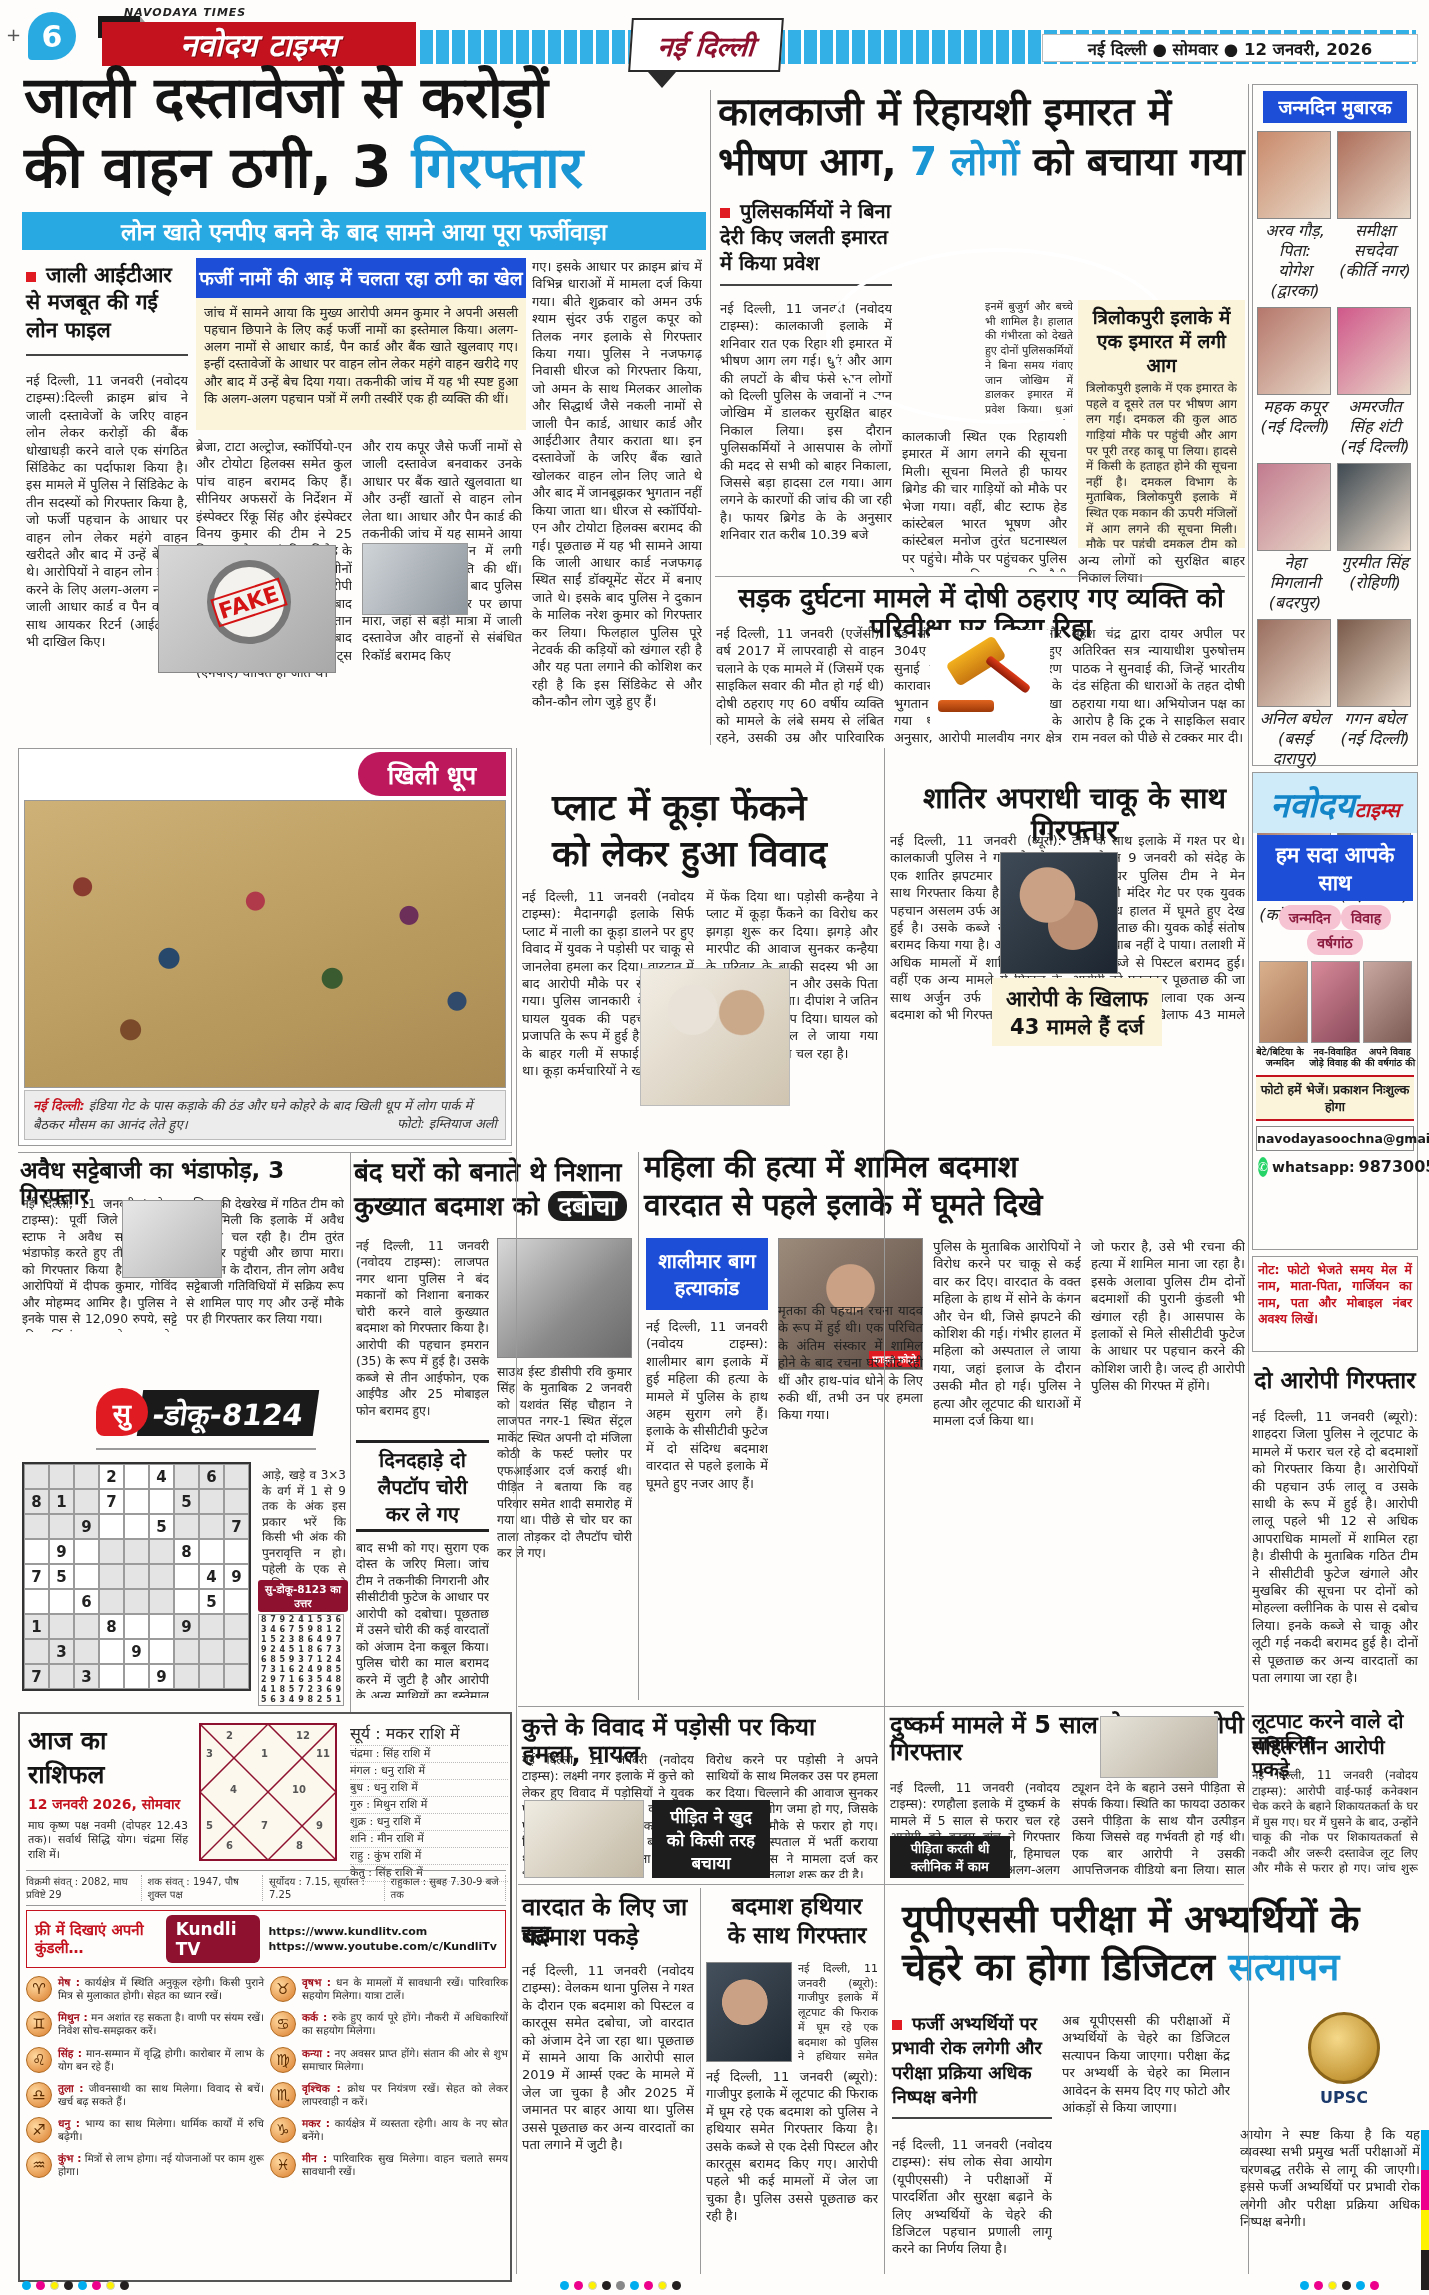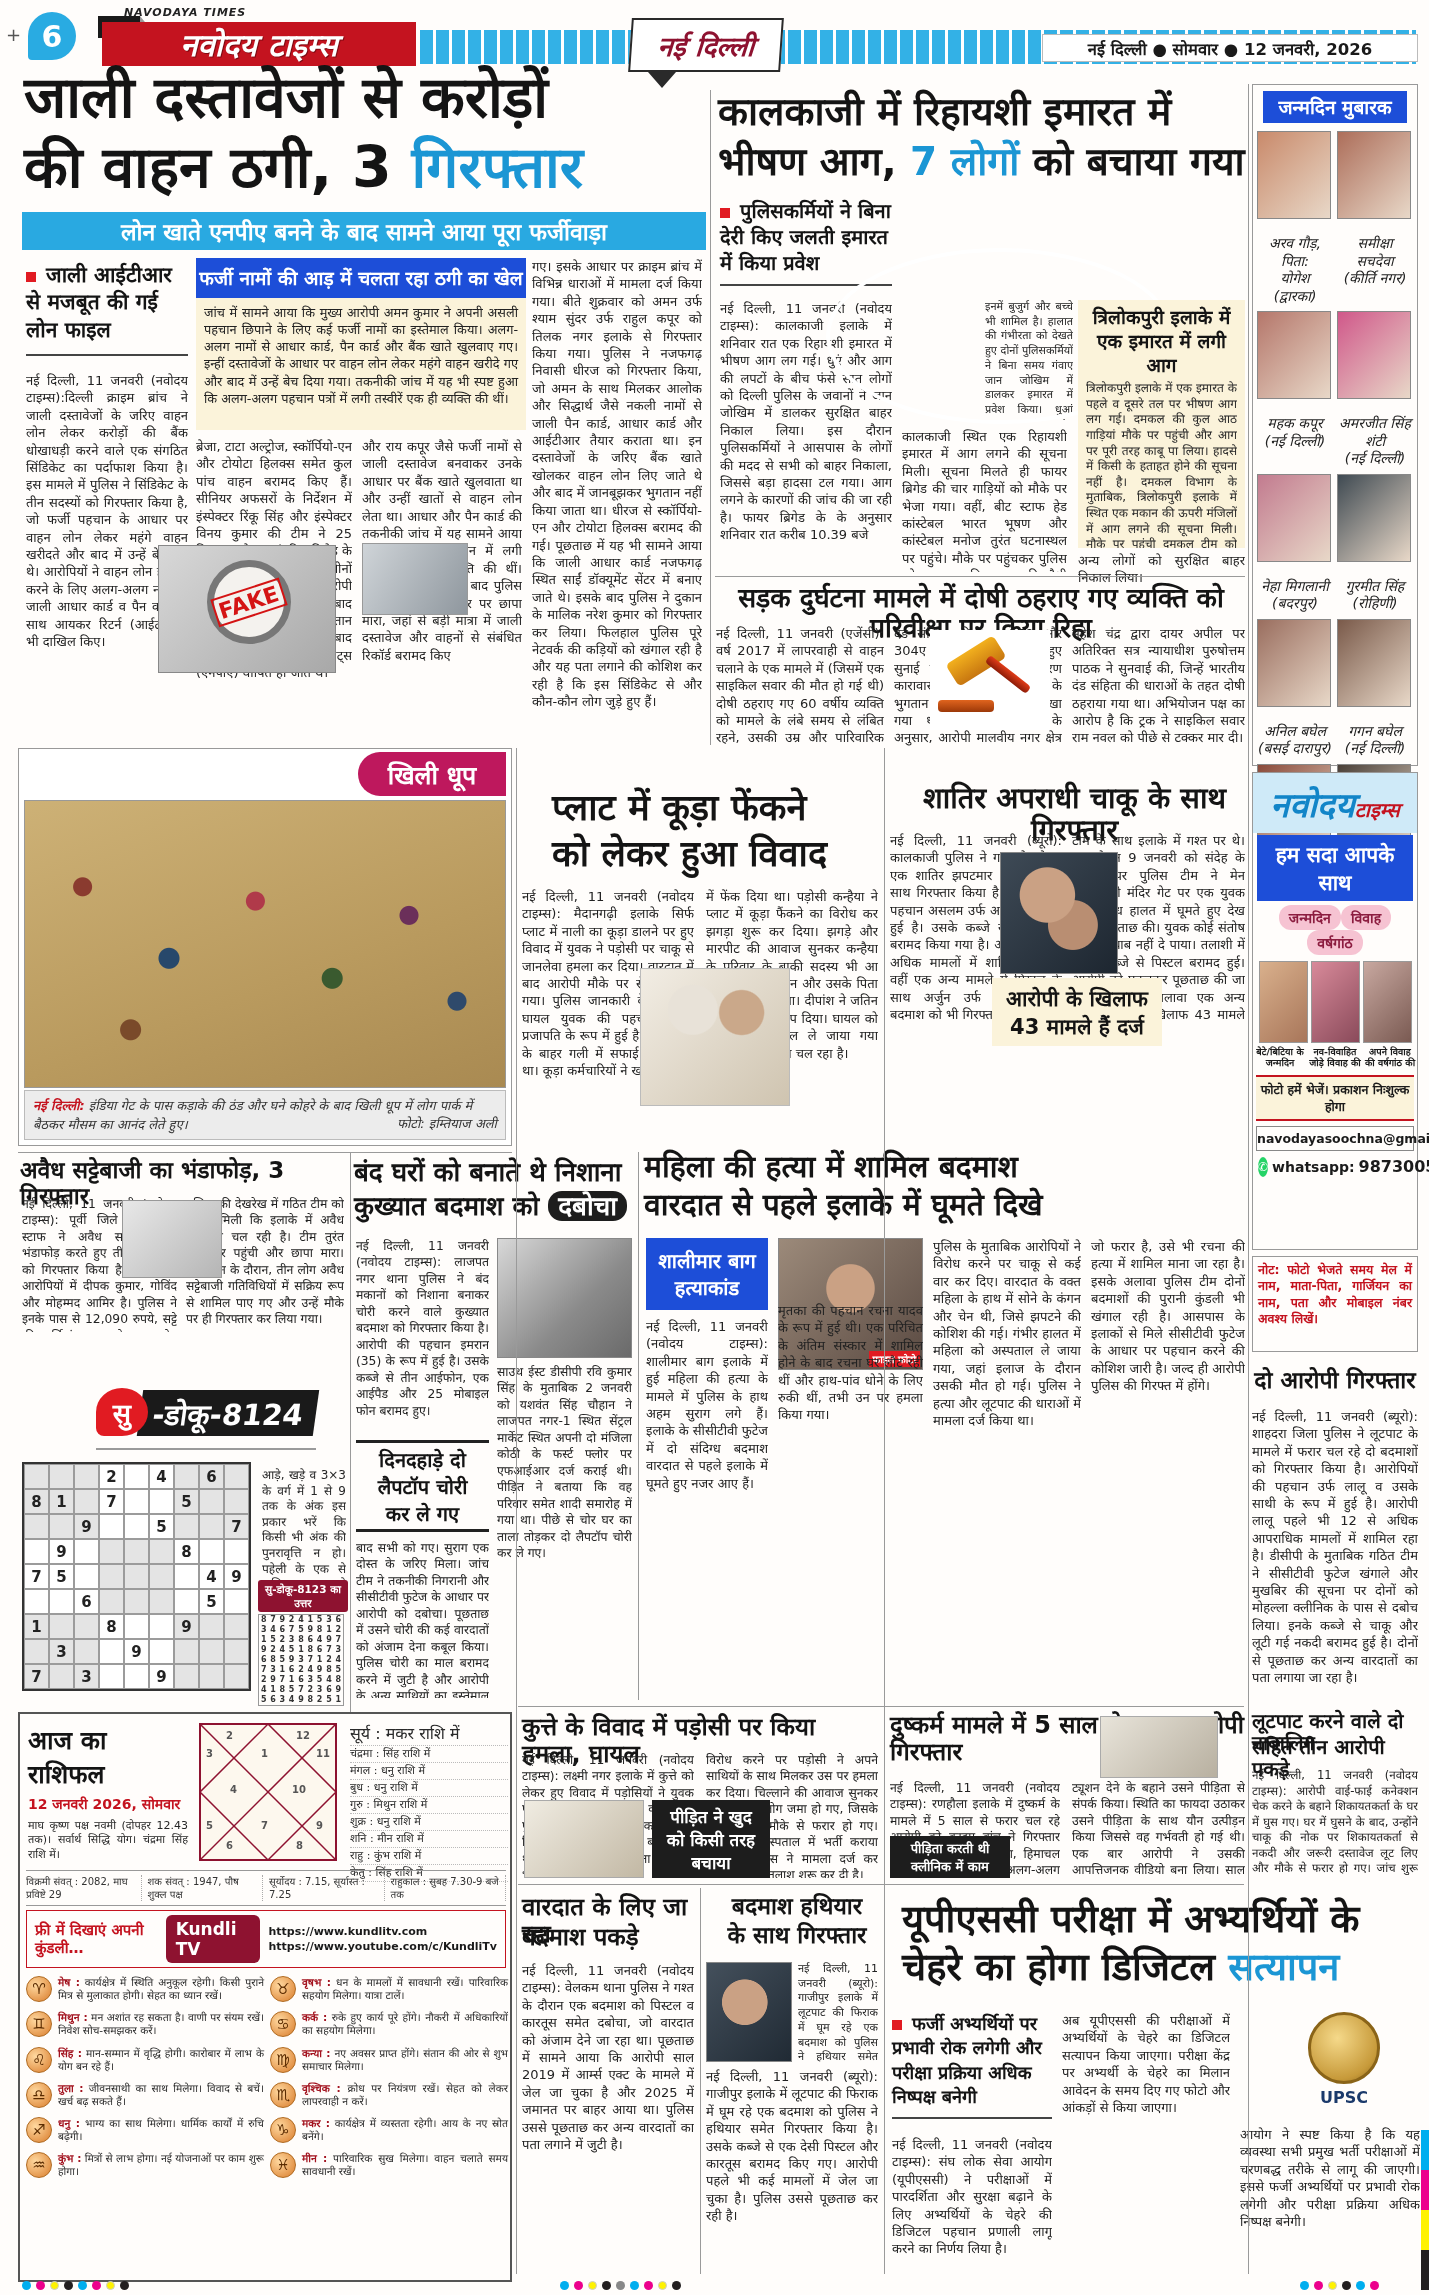--- a/index.html
+++ b/index.html
@@ -18,21 +18,21 @@
   .frame{border:1px solid #999}
   .cap{font-size:13px;font-style:italic;color:#333}
   .blackpill{background:#1d1d1d;color:#fff;border-radius:14px;padding:0 10px}
   .boxhead{font-weight:800;text-align:center;color:#141414}
   .su-wrap{display:grid;grid-template-columns:repeat(9,1fr);width:229px;height:229px;border:2px solid #333;background:#fff}
   .su-c{border:1px solid #9b9b9b;display:flex;align-items:center;justify-content:center;font-weight:bold;font-size:15px;color:#222}
   .sg{background:#e4e4e4}
   .sol-grid{display:grid;grid-template-columns:repeat(9,1fr);width:86px;font-size:8px;line-height:1.25;text-align:center;font-weight:bold;color:#333}
   .bd-item{display:inline-block;width:76px;margin:2px 2px 4px 2px;vertical-align:top;text-align:center}
   .bd-photo{width:74px;height:88px;border:1px solid #888}
-  .bd-cap{font-size:14px;font-style:italic;line-height:1.25;margin-top:16px;color:#222}
+  .bd-cap{font-size:16px;font-style:italic;line-height:1.25;margin-top:2px;color:#222}
   .pill{display:inline-block;background:#f6c3d2;color:#8c1d40;font-weight:800;font-size:14px;border-radius:12px;padding:3px 10px}
   .zo{display:flex;gap:6px;margin-bottom:9px;width:238px}
   .zo-ic{flex:0 0 26px;height:26px;border-radius:50%;background:radial-gradient(circle at 35% 35%,#ffd9a0,#d97b2a);display:flex;align-items:center;justify-content:center;font-size:15px;color:#5a2b00;border:1px solid #b06a20}
   .zo-tx{font-size:10.5px;line-height:1.25;text-align:justify;color:#2a2a2a}
   .zo-tx b{color:#a31420}
   .kh{position:absolute;font-size:10px;font-weight:bold;color:#555}
   .k1{left:63px;top:26px}.k2{left:28px;top:8px}.k3{left:8px;top:26px}.k4{left:32px;top:62px}
   .k5{left:8px;top:98px}.k6{left:28px;top:118px}.k7{left:63px;top:98px}.k8{left:98px;top:118px}
   .k9{left:118px;top:98px}.k10{left:94px;top:62px}.k11{left:118px;top:26px}.k12{left:98px;top:8px}
   .dotrow{display:flex;gap:5px;align-items:center}

